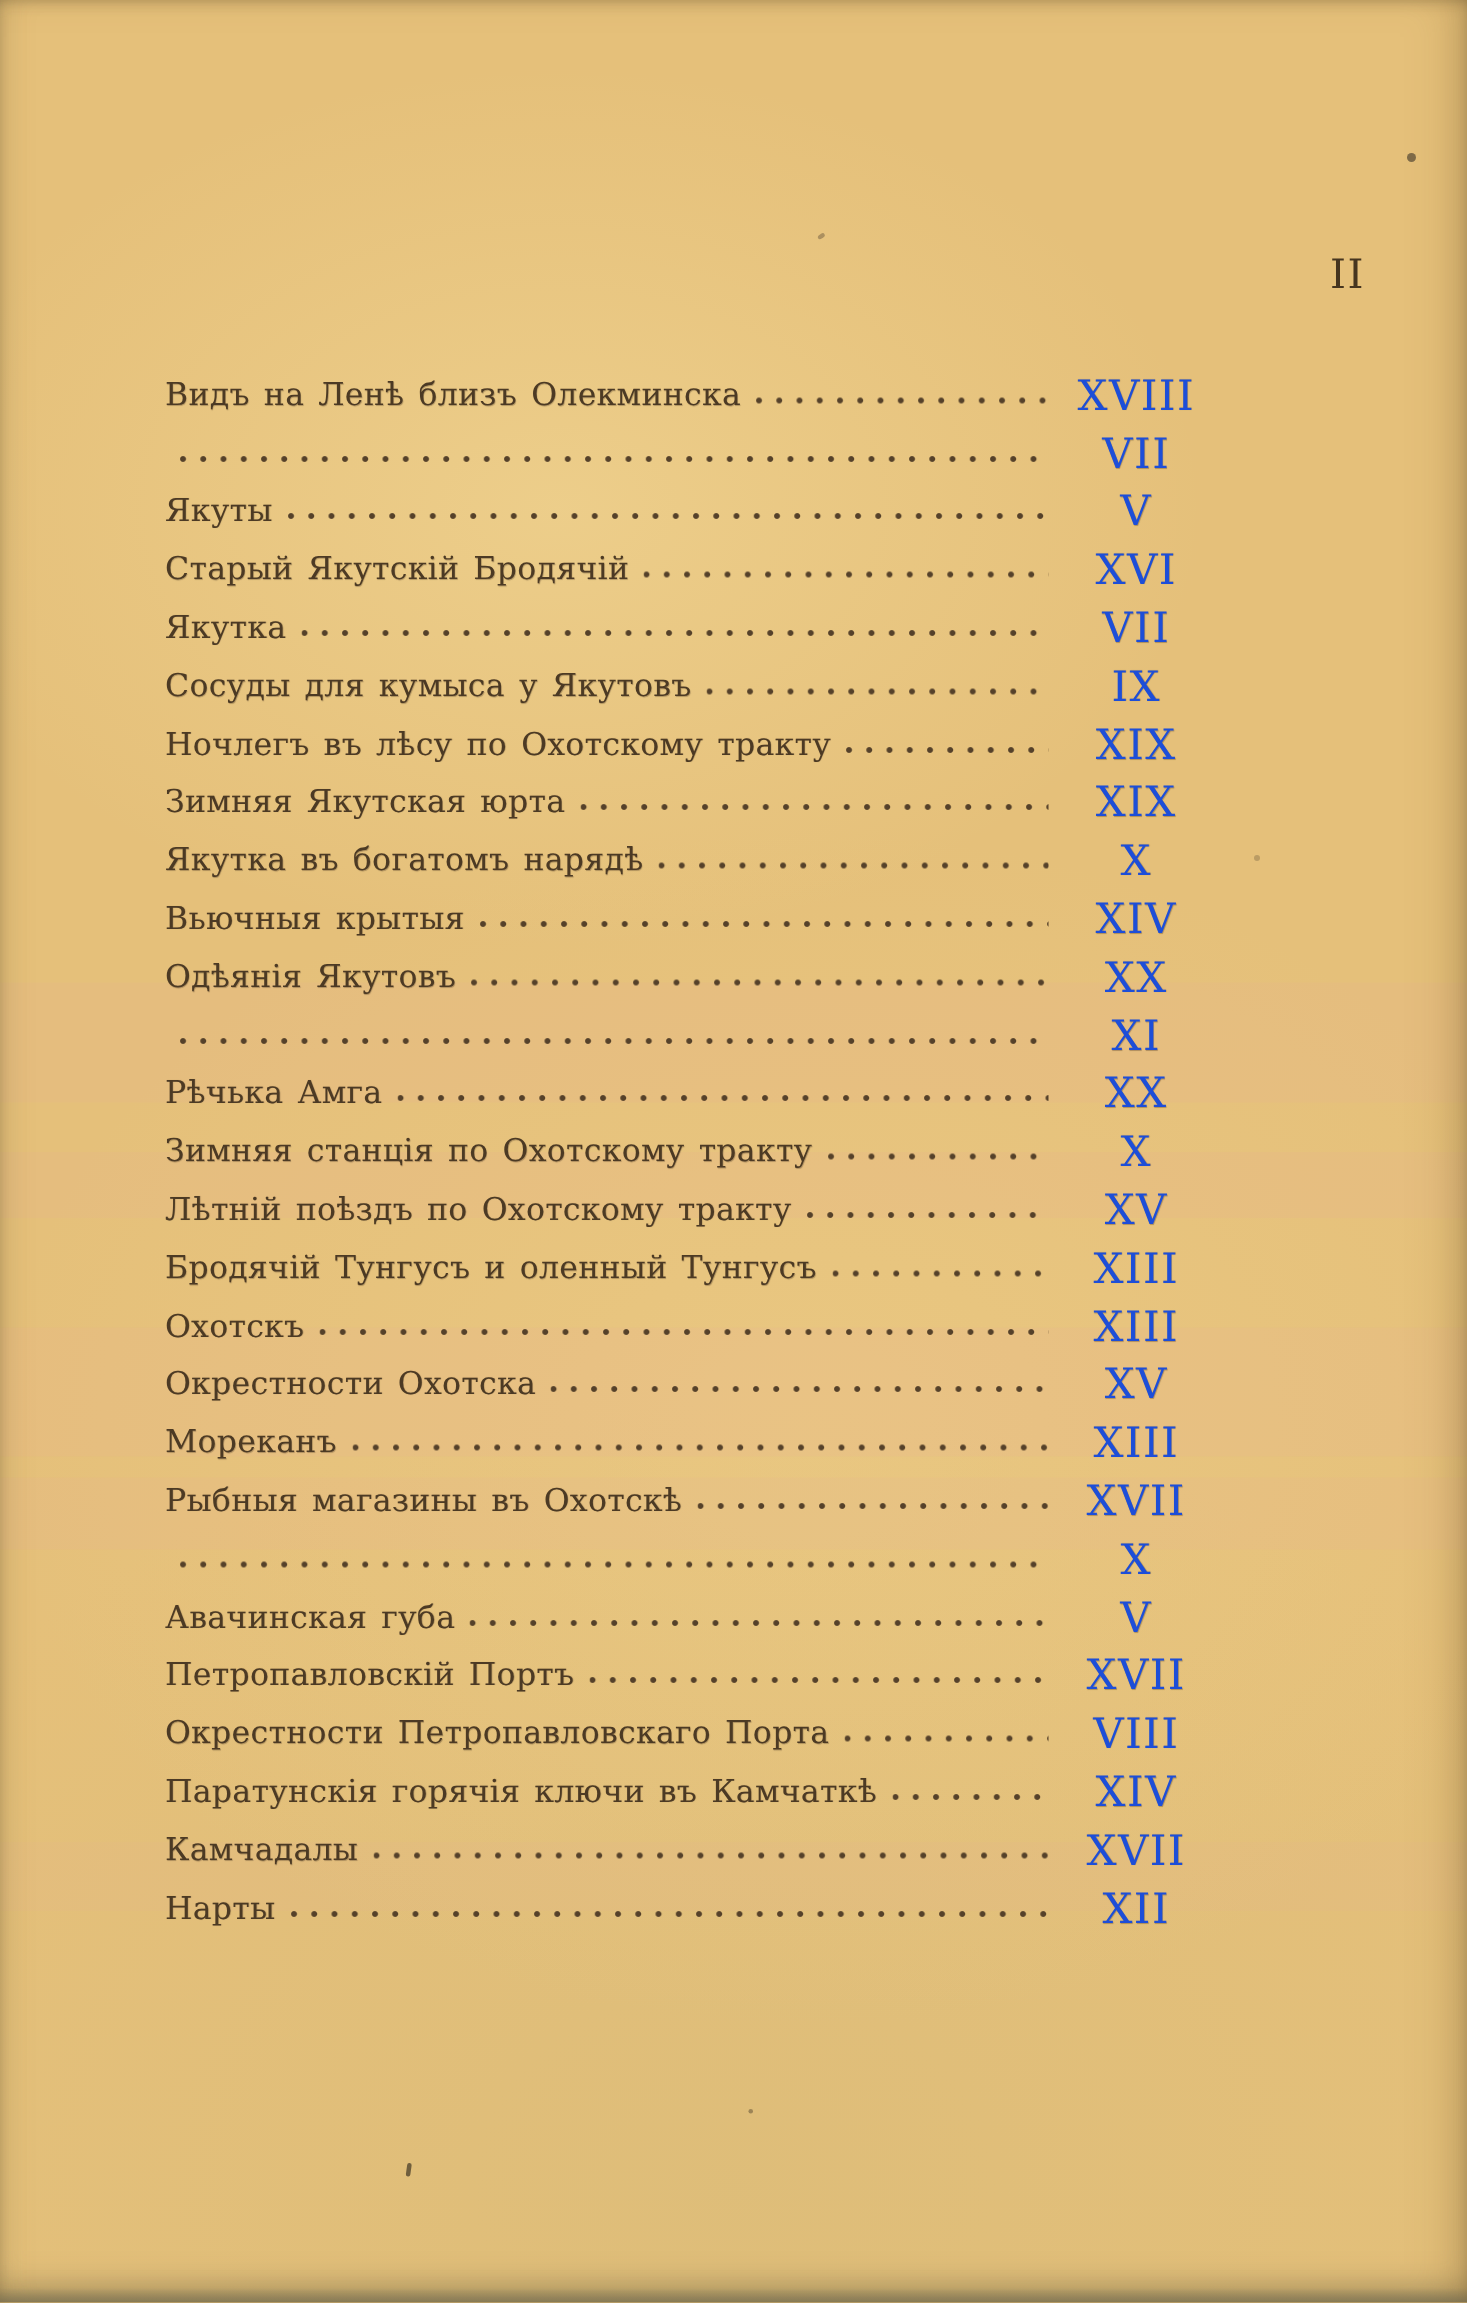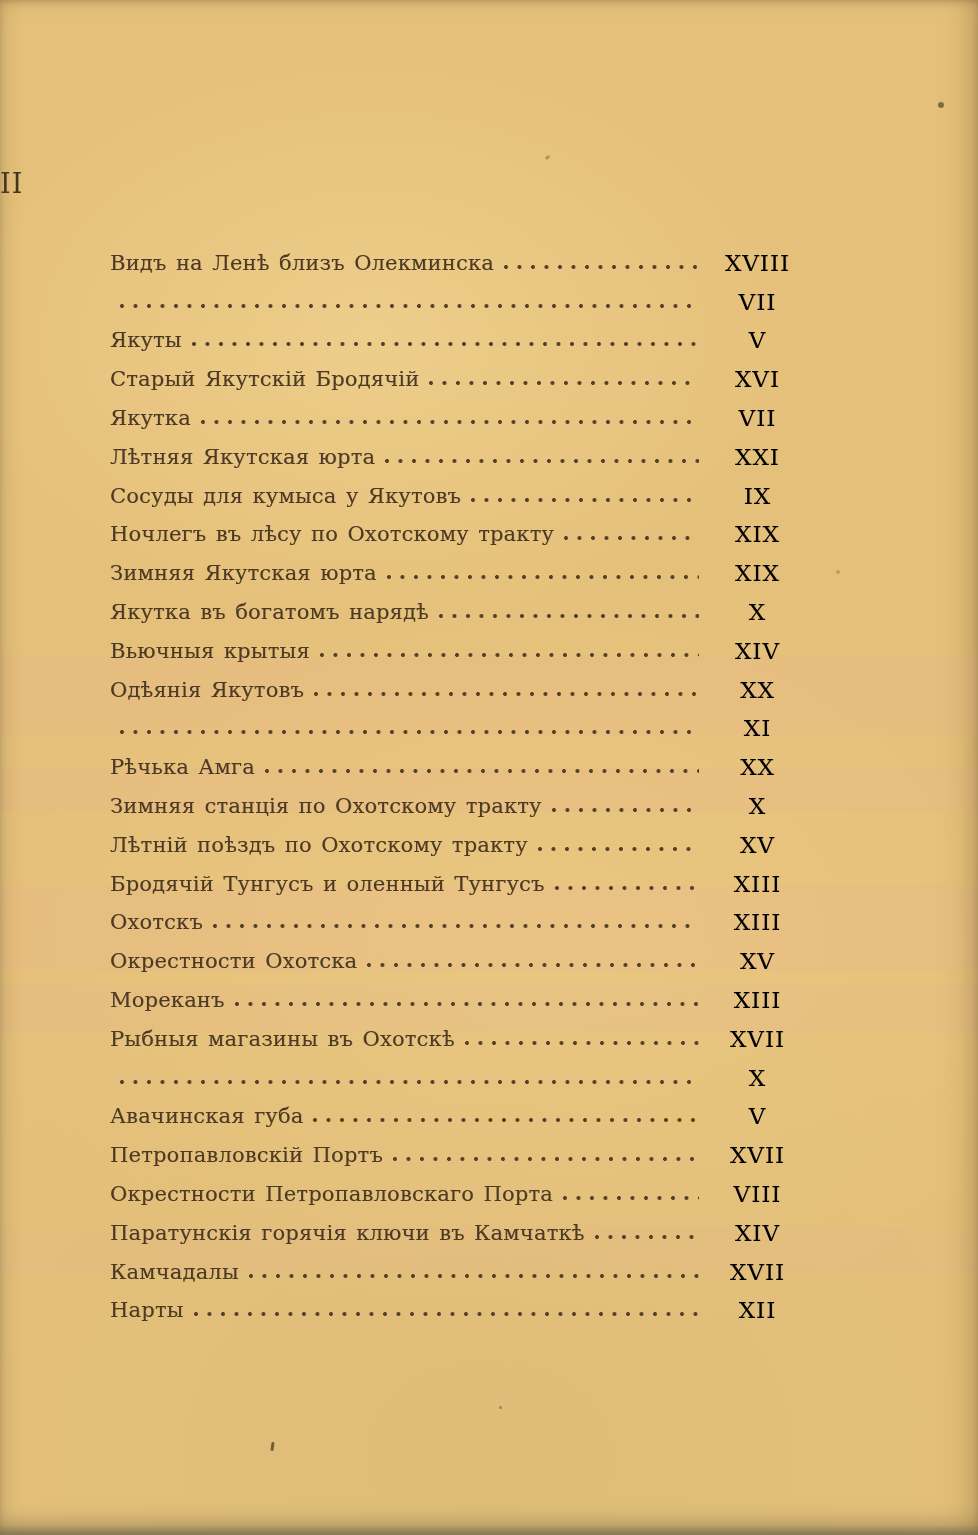--- a/index.html
+++ b/index.html
@@ -29,21 +29,21 @@
   }
   .bleed-band { position: absolute; left: 0; right: 0; pointer-events: none; z-index: 1; }
   .band-a { top: 655px; height: 80px;  background: rgba(233,172,152,0.16); }
   .band-b { top: 768px; height: 44px;  background: rgba(233,172,152,0.13); }
   .band-c { top: 885px; height: 86px;  background: rgba(233,172,152,0.15); }
   .band-d { top: 985px; height: 48px;  background: rgba(230,173,156,0.12); }
   .band-e { top: 1228px; height: 46px; background: rgba(230,173,156,0.11); }
 
   .page-heading {
     position: absolute; top: 168px; left: 0; width: 910px; z-index: 3;
-    text-align: left;
+    text-align: right;
     font-size: 27px; letter-spacing: 1px;
     color: #46351f;
   }
   .toc {
     position: absolute; top: 238px; left: 110px; width: 700px; z-index: 3;
   }
   .row {
     height: 38.8px;
     display: flex; align-items: flex-end;
     color: #4c3a24;
@@ -58,23 +58,23 @@
     flex: 1 1 auto;
     height: 4px;
     margin: 0 6px 8px 10px;
     background-image: radial-gradient(circle at 2px 2px, #55412a 1.6px, rgba(85,65,42,0) 2.3px);
     background-size: 13.5px 4px;
     background-repeat: repeat-x;
   }
   .row .pagenum {
     flex: 0 0 105px;
     text-align: center;
-    font-size: 23px; line-height: 27px;
+    font-size: 28px; line-height: 27px;
     letter-spacing: 1px;
-    color: #000000;
+    color: #1d4ed8;
     text-shadow: 0.4px 0.4px 0.5px rgba(74,55,34,0.35);
   }
   .speck { position: absolute; border-radius: 50%; z-index: 4; pointer-events: none; }
   .speck-1 { left: 938px; top: 102px; width: 6px; height: 6px; background: rgba(72,62,46,0.65); filter: blur(0.5px); }
   .speck-2 { left: 545px; top: 156px; width: 5px; height: 3px; background: rgba(100,82,58,0.45); border-radius: 60% 40% 50% 50%; transform: rotate(-30deg); }
   .speck-3 { left: 271px; top: 1442px; width: 3px; height: 9px; background: rgba(62,52,36,0.7); border-radius: 2px; transform: rotate(8deg); }
   .speck-4 { left: 836px; top: 570px; width: 4px; height: 4px; background: rgba(110,90,60,0.35); }
   .speck-5 { left: 499px; top: 1406px; width: 3px; height: 3px; background: rgba(90,75,52,0.5); }
 </style>
 </head>
@@ -111,25 +111,20 @@
     <span class="leader"></span>
     <span class="pagenum">XVI</span>
   </div>
 
   <div class="row">
     <span class="title">Якутка</span>
     <span class="leader"></span>
     <span class="pagenum">VII</span>
   </div>
 
-  <div class="row">
-    <span class="title">Лѣтняя Якутская юрта</span>
-    <span class="leader"></span>
-    <span class="pagenum">XXI</span>
-  </div>
 
   <div class="row">
     <span class="title">Сосуды для кумыса у Якутовъ</span>
     <span class="leader"></span>
     <span class="pagenum">IX</span>
   </div>
 
   <div class="row">
     <span class="title">Ночлегъ въ лѣсу по Охотскому тракту</span>
     <span class="leader"></span>

